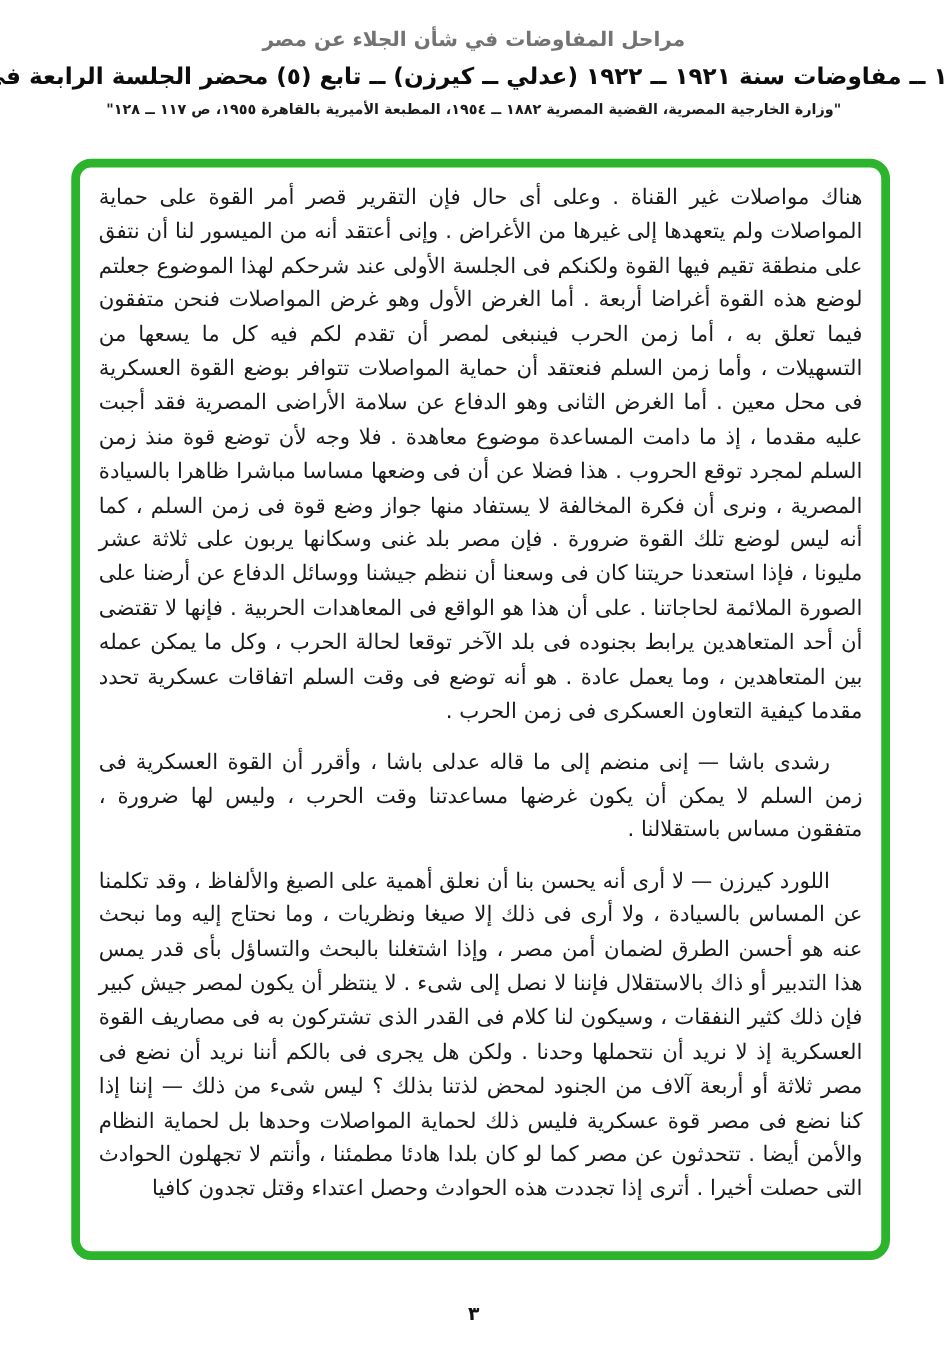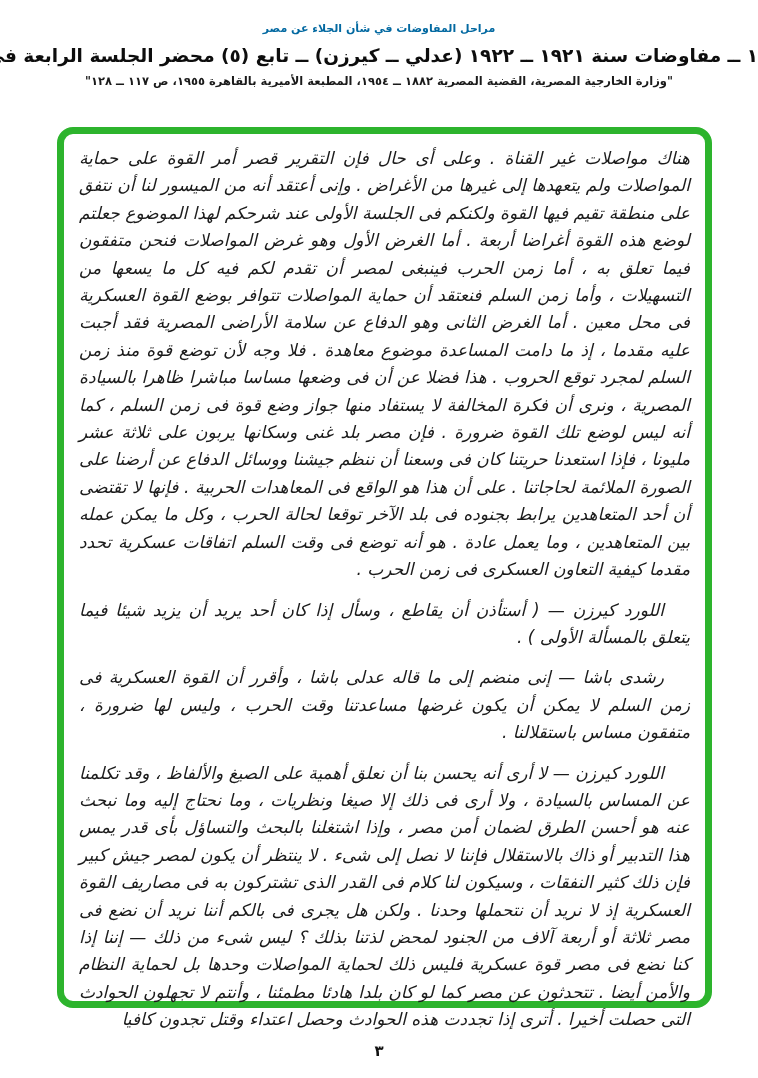--- a/index.html
+++ b/index.html
@@ -18,25 +18,25 @@
   }
   .header {
     position: absolute;
     top: 22px;
     left: 0;
     width: 758px;
     text-align: center;
     direction: rtl;
   }
   .doc-title {
-    font-size: 11px;
+    font-size: 16px;
     font-weight: bold;
     letter-spacing: 0.2px;
     margin: 0 0 10px 0;
-    color: #0369a1;
+    color: #737373;
   }
   .doc-subtitle {
     font-size: 18.5px;
     font-weight: bold;
     margin: 0 0 8px 0;
     color: #0d0d0d;
     white-space: nowrap;
   }
   .doc-citation {
     font-size: 11.5px;
@@ -55,21 +55,20 @@
     border-radius: 16px;
     background: #ffffff;
   }
   .body-text {
     direction: rtl;
     text-align: justify;
     padding: 11px 15px 0 15px;
     font-size: 17px;
     line-height: 27.4px;
     color: #1b1b1b;
-    font-style: italic;
   }
   .body-text p {
     margin: 0 0 13px 0;
   }
   .body-text p.indent {
     text-indent: 26px;
   }
   .page-number {
     position: absolute;
     left: 0;
@@ -89,21 +88,20 @@
 
   <div class="header">
     <div class="doc-title">مراحل المفاوضات في شأن الجلاء عن مصر</div>
     <div class="doc-subtitle">١ ــ مفاوضات سنة ١٩٢١ ــ ١٩٢٢ (عدلي ــ كيرزن) ــ تابع (٥) محضر الجلسة الرابعة في ١٩ يوليه ١٩٢١</div>
     <div class="doc-citation">"وزارة الخارجية المصرية، القضية المصرية ١٨٨٢ ــ ١٩٥٤، المطبعة الأميرية بالقاهرة ١٩٥٥، ص ١١٧ ــ ١٢٨"</div>
   </div>
 
   <div class="highlight-box">
     <div class="body-text">
       <p>هناك مواصلات غير القناة . وعلى أى حال فإن التقرير قصر أمر القوة على حماية المواصلات ولم يتعهدها إلى غيرها من الأغراض . وإنى أعتقد أنه من الميسور لنا أن نتفق على منطقة تقيم فيها القوة ولكنكم فى الجلسة الأولى عند شرحكم لهذا الموضوع جعلتم لوضع هذه القوة أغراضا أربعة . أما الغرض الأول وهو غرض المواصلات فنحن متفقون فيما تعلق به ، أما زمن الحرب فينبغى لمصر أن تقدم لكم فيه كل ما يسعها من التسهيلات ، وأما زمن السلم فنعتقد أن حماية المواصلات تتوافر بوضع القوة العسكرية فى محل معين . أما الغرض الثانى وهو الدفاع عن سلامة الأراضى المصرية فقد أجبت عليه مقدما ، إذ ما دامت المساعدة موضوع معاهدة . فلا وجه لأن توضع قوة منذ زمن السلم لمجرد توقع الحروب . هذا فضلا عن أن فى وضعها مساسا مباشرا ظاهرا بالسيادة المصرية ، ونرى أن فكرة المخالفة لا يستفاد منها جواز وضع قوة فى زمن السلم ، كما أنه ليس لوضع تلك القوة ضرورة . فإن مصر بلد غنى وسكانها يربون على ثلاثة عشر مليونا ، فإذا استعدنا حريتنا كان فى وسعنا أن ننظم جيشنا ووسائل الدفاع عن أرضنا على الصورة الملائمة لحاجاتنا . على أن هذا هو الواقع فى المعاهدات الحربية . فإنها لا تقتضى أن أحد المتعاهدين يرابط بجنوده فى بلد الآخر توقعا لحالة الحرب ، وكل ما يمكن عمله بين المتعاهدين ، وما يعمل عادة . هو أنه توضع فى وقت السلم اتفاقات عسكرية تحدد مقدما كيفية التعاون العسكرى فى زمن الحرب .</p>
-      <p class="indent">اللورد كيرزن — ( أستأذن أن يقاطع ، وسأل إذا كان أحد يريد أن يزيد شيئا فيما يتعلق بالمسألة الأولى ) .</p>
       <p class="indent">رشدى باشا — إنى منضم إلى ما قاله عدلى باشا ، وأقرر أن القوة العسكرية فى زمن السلم لا يمكن أن يكون غرضها مساعدتنا وقت الحرب ، وليس لها ضرورة ، متفقون مساس باستقلالنا .</p>
       <p class="indent">اللورد كيرزن — لا أرى أنه يحسن بنا أن نعلق أهمية على الصيغ والألفاظ ، وقد تكلمنا عن المساس بالسيادة ، ولا أرى فى ذلك إلا صيغا ونظريات ، وما نحتاج إليه وما نبحث عنه هو أحسن الطرق لضمان أمن مصر ، وإذا اشتغلنا بالبحث والتساؤل بأى قدر يمس هذا التدبير أو ذاك بالاستقلال فإننا لا نصل إلى شىء . لا ينتظر أن يكون لمصر جيش كبير فإن ذلك كثير النفقات ، وسيكون لنا كلام فى القدر الذى تشتركون به فى مصاريف القوة العسكرية إذ لا نريد أن نتحملها وحدنا . ولكن هل يجرى فى بالكم أننا نريد أن نضع فى مصر ثلاثة أو أربعة آلاف من الجنود لمحض لذتنا بذلك ؟ ليس شىء من ذلك — إننا إذا كنا نضع فى مصر قوة عسكرية فليس ذلك لحماية المواصلات وحدها بل لحماية النظام والأمن أيضا . تتحدثون عن مصر كما لو كان بلدا هادئا مطمئنا ، وأنتم لا تجهلون الحوادث التى حصلت أخيرا . أترى إذا تجددت هذه الحوادث وحصل اعتداء وقتل تجدون كافيا</p>
     </div>
   </div>
 
   <div class="page-number">٣</div>
 
 </div>
 
 </body></html>

